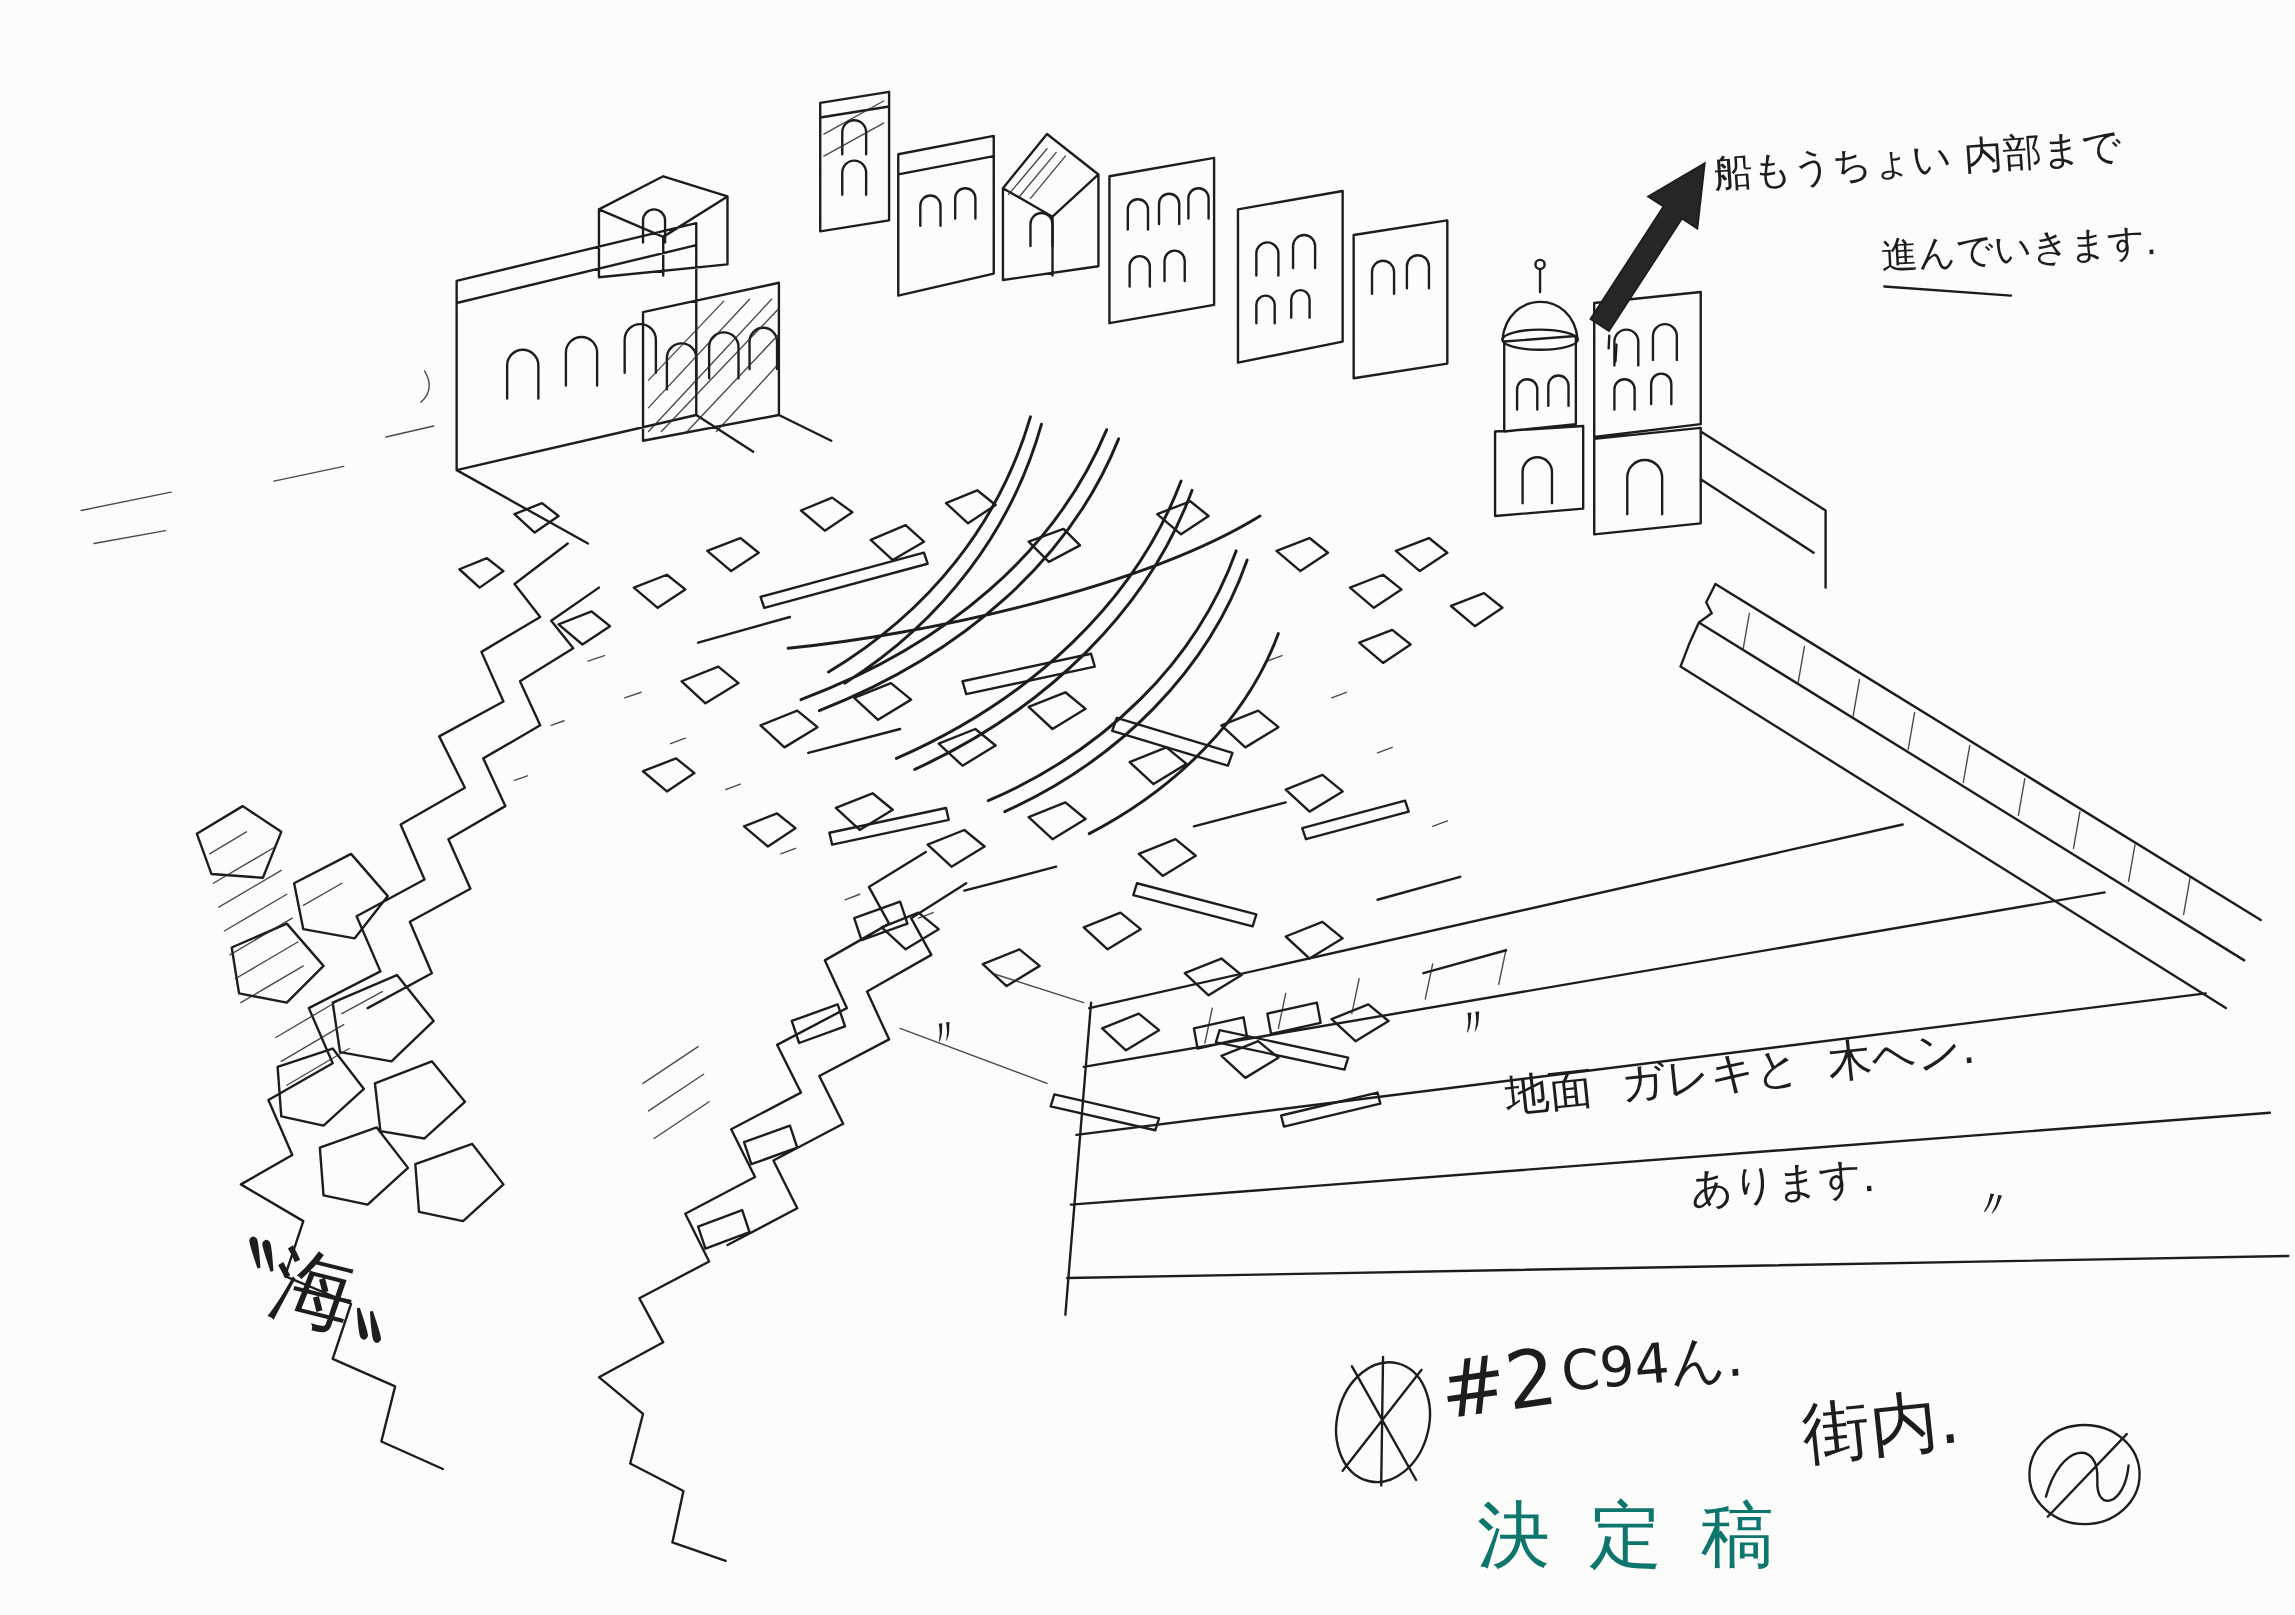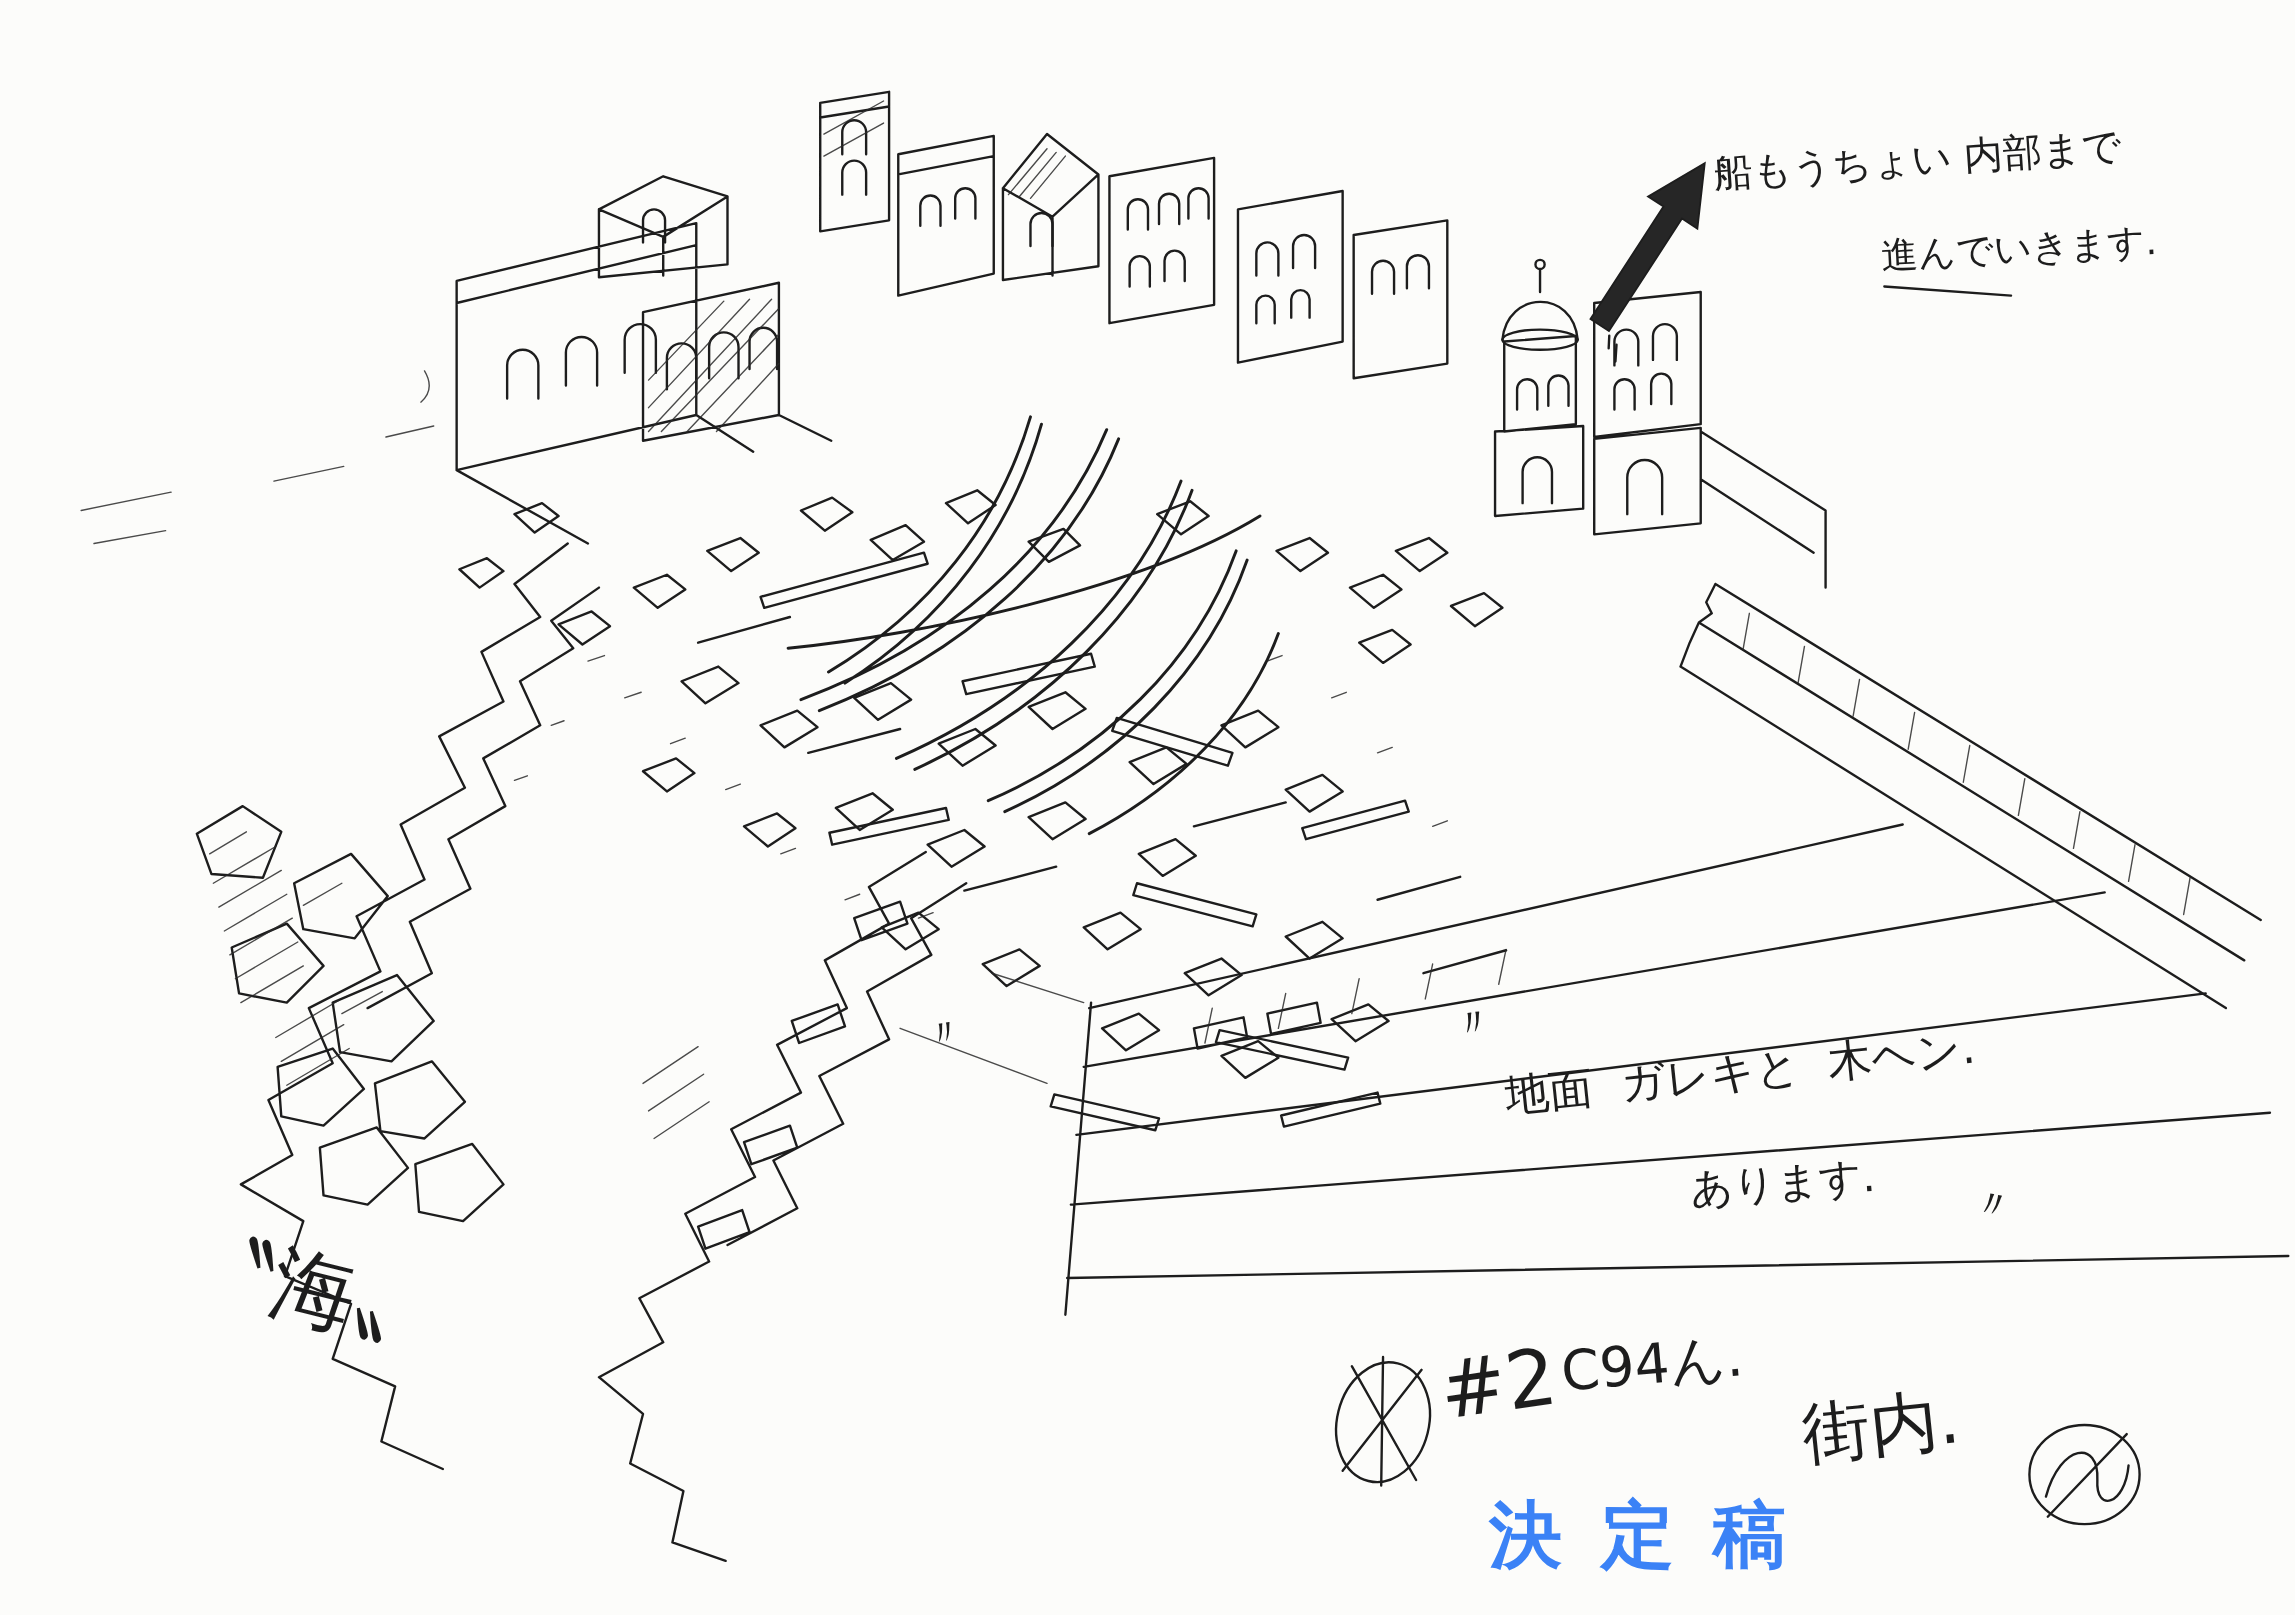--- a/index.html
+++ b/index.html
@@ -7,21 +7,21 @@
     position:relative;width:2296px;height:1615px;background:#fcfcfa;
     overflow:hidden;font-family:"DejaVu Sans",sans-serif;color:#1d1d1d;
   }
   svg.sketch{position:absolute;left:0;top:0;width:2296px;height:1615px;}
   .s{fill:none;stroke:#1d1d1d;stroke-width:2.6;stroke-linecap:round;stroke-linejoin:round;}
   .s3{fill:none;stroke:#1d1d1d;stroke-width:3.2;stroke-linecap:round;stroke-linejoin:round;}
   .s2{fill:none;stroke:#2a2a2a;stroke-width:1.5;stroke-linecap:round;stroke-linejoin:round;opacity:.85;}
   .fillInk{fill:#262626;stroke:#1d1d1d;stroke-width:2;}
   .note{position:absolute;white-space:pre;color:#1d1d1d;line-height:1.15;}
   .hand{font-family:"DejaVu Sans",sans-serif;}
-  .final{font-family:"DejaVu Serif","Liberation Serif",serif;font-weight:bold;color:#3b82f6;margin-left:12px;}
+  .final{font-family:"DejaVu Serif","Liberation Serif",serif;font-weight:normal;color:#0f766e;}
 </style>
 </head>
 <body>
 
 <div class="sheet">
 
   <svg class="sketch" viewBox="0 0 2500 1759" xmlns="http://www.w3.org/2000/svg">
 
     <g>
       <path class="s2" d="M88,556 L186,536 M102,592 L180,578 M298,524 L374,508 M420,476 L472,464 M462,404 q12,20 -4,34"></path>

